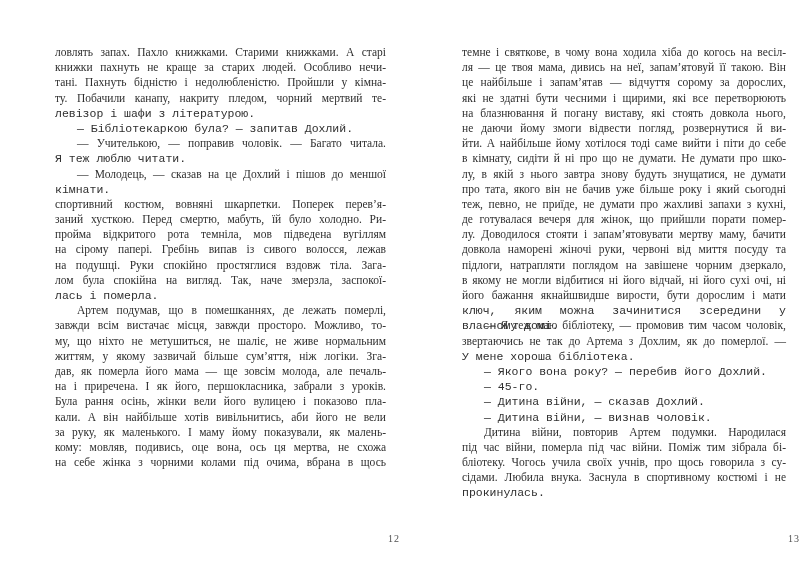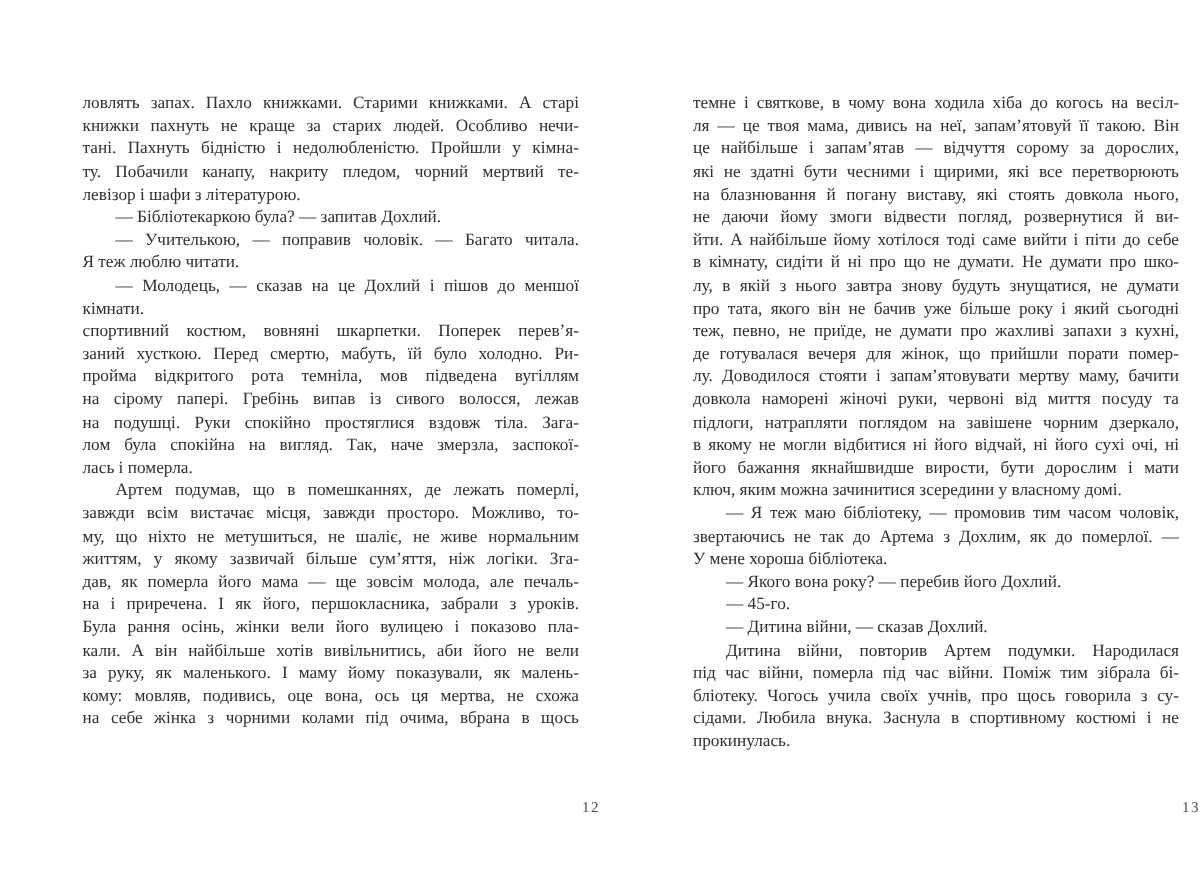--- a/index.html
+++ b/index.html
@@ -14,32 +14,31 @@
     background: var(--background, #ffffff);
     overflow: hidden;
     font-family: "Liberation Serif", "DejaVu Serif", serif;
   }
   .text-block {
     position: absolute;
     top: 45px;
     color: var(--text, #2f2f2f);
     font-size: 11.5px;
     line-height: 15.2px;
-    margin-top: 17px;
   }
   .text-block.left  { left: 55px;  width: 331px; }
   .text-block.right { left: 462px; width: 324px; }
   .line {
     text-align: justify;
     text-align-last: justify;
     white-space: normal;
     height: 15.2px;
     overflow: visible;
   }
-  .line.end { text-align-last: left; }
+  .line.end { text-align-last: left; font-family: Liberation Mono, monospace; }
   .line.indent { text-indent: 22px; }
   .page-number {
     position: absolute;
     top: 533px;
     width: 400px;
     text-align: right;
     font-size: 10px;
     letter-spacing: 1px;
     color: var(--page_number, #4f4f4f);
   }
@@ -100,20 +99,21 @@
       <div class="line">підлоги, натрапляти поглядом на завішене чорним дзеркало,</div>
       <div class="line">в якому не могли відбитися ні його відчай, ні його сухі очі, ні</div>
       <div class="line">його бажання якнайшвидше вирости, бути дорослим і мати</div>
       <div class="line end">ключ, яким можна зачинитися зсередини у власному домі.</div>
       <div class="line indent">— Я теж маю бібліотеку, — промовив тим часом чоловік,</div>
       <div class="line">звертаючись не так до Артема з Дохлим, як до померлої. —</div>
       <div class="line end">У мене хороша бібліотека.</div>
       <div class="line indent end">— Якого вона року? — перебив його Дохлий.</div>
       <div class="line indent end">— 45-го.</div>
       <div class="line indent end">— Дитина війни, — сказав Дохлий.</div>
+      <div class="line indent end">— Дитина війни, — визнав чоловік.</div>
       <div class="line indent">Дитина війни, повторив Артем подумки. Народилася</div>
       <div class="line">під час війни, померла під час війни. Поміж тим зібрала бі-</div>
       <div class="line">бліотеку. Чогось учила своїх учнів, про щось говорила з су-</div>
       <div class="line">сідами. Любила внука. Заснула в спортивному костюмі і не</div>
       <div class="line end">прокинулась.</div>
     </div>
 
   <div class="page-number left">12</div>
 
   <div class="page-number right">13</div>

